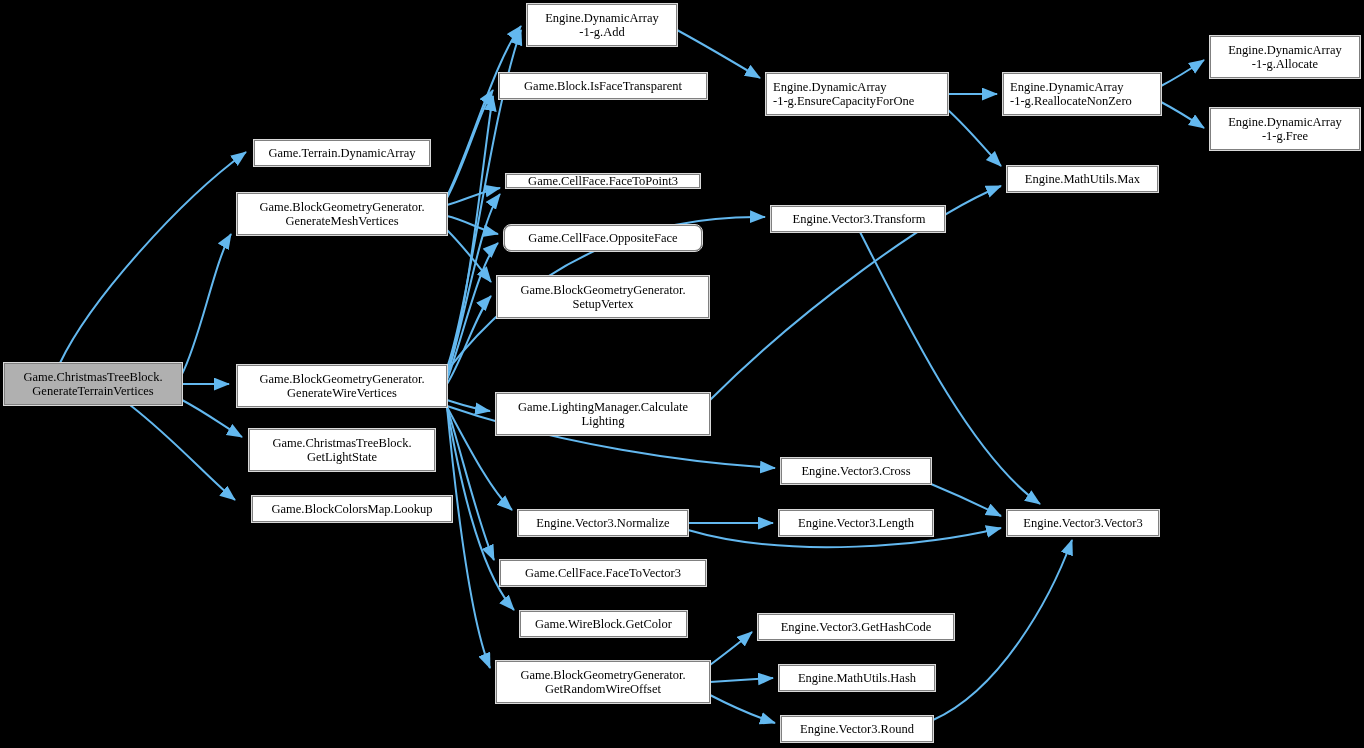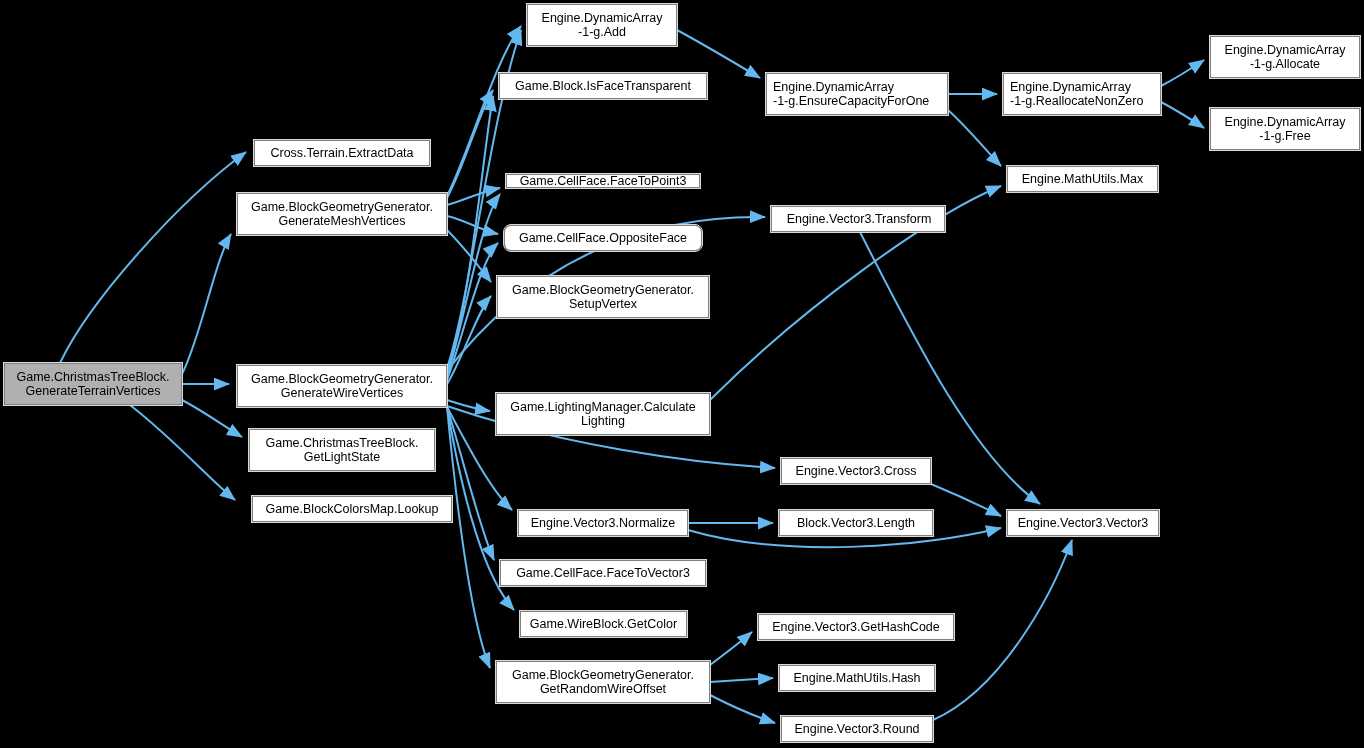--- a/index.html
+++ b/index.html
@@ -3,21 +3,21 @@
 <meta charset="utf-8">
 <title>Call Graph</title>
 <style>
   html,body{margin:0;padding:0;background:#000;}
   #canvas{position:relative;width:1364px;height:748px;background:#000;overflow:hidden;
           font-family:"Liberation Sans","DejaVu Sans",sans-serif;}
   #edges{position:absolute;left:0;top:0;width:1364px;height:748px;}
   .node{position:absolute;box-sizing:border-box;background:#ffffff;border:1px solid #808080;
         outline:1px solid #d9d9d9;color:#000;font-size:12.5px;line-height:14.5px;
         display:flex;align-items:center;justify-content:center;text-align:center;
-        padding:2px 6px;white-space:pre-line;}
+        padding:2px 6px;white-space:pre-line;font-family:Liberation Serif, serif;}
   .node.root{background:#b0b0b0;}
   .node.lalign{justify-content:flex-start;text-align:left;}
 </style>
 </head>
 <body>
 
 <div id="canvas">
   <svg id="edges" xmlns="http://www.w3.org/2000/svg">
     <defs>
       <marker id="ah" markerWidth="9" markerHeight="9" refX="7.5" refY="3.2" orient="auto" markerUnits="strokeWidth">
@@ -59,21 +59,21 @@
         <path d="M 931,484 C 960,496 985,508 1001,516" fill="none" stroke="#63b8ef" stroke-width="2" marker-end="url(#ah)"></path>
         <path d="M 710,665 C 730,650 745,638 752,632" fill="none" stroke="#63b8ef" stroke-width="2" marker-end="url(#ah)"></path>
         <path d="M 710,682 L 773,678" fill="none" stroke="#63b8ef" stroke-width="2" marker-end="url(#ah)"></path>
         <path d="M 710,695 C 735,708 760,718 775,723" fill="none" stroke="#63b8ef" stroke-width="2" marker-end="url(#ah)"></path>
         <path d="M 933,720 C 1000,690 1050,600 1072,540" fill="none" stroke="#63b8ef" stroke-width="2" marker-end="url(#ah)"></path>
       </g>
   </svg>
   <div id="node-layer">
       <div class="node root" style="left: 4px; top: 363px; width: 178px; height: 42px;">Game.ChristmasTreeBlock.
 GenerateTerrainVertices</div>
-      <div class="node" style="left: 254px; top: 140px; width: 176px; height: 26px;">Cross.Terrain.ExtractData</div>
+      <div class="node" style="left: 254px; top: 140px; width: 176px; height: 26px;">Game.Terrain.DynamicArray</div>
       <div class="node" style="left: 237px; top: 193px; width: 210px; height: 42px;">Game.BlockGeometryGenerator.
 GenerateMeshVertices</div>
       <div class="node" style="left: 237px; top: 365px; width: 210px; height: 42px;">Game.BlockGeometryGenerator.
 GenerateWireVertices</div>
       <div class="node" style="left: 249px; top: 429px; width: 186px; height: 42px;">Game.ChristmasTreeBlock.
 GetLightState</div>
       <div class="node" style="left: 252px; top: 496px; width: 200px; height: 26px;">Game.BlockColorsMap.Lookup</div>
       <div class="node" style="left: 527px; top: 4px; width: 150px; height: 42px;">Engine.DynamicArray
 -1-g.Add</div>
       <div class="node" style="left: 499px; top: 73px; width: 208px; height: 26px;">Game.Block.IsFaceTransparent</div>
@@ -85,21 +85,21 @@
 Lighting</div>
       <div class="node" style="left: 518px; top: 510px; width: 170px; height: 26px;">Engine.Vector3.Normalize</div>
       <div class="node" style="left: 500px; top: 560px; width: 206px; height: 26px;">Game.CellFace.FaceToVector3</div>
       <div class="node" style="left: 520px; top: 611px; width: 167px; height: 26px;">Game.WireBlock.GetColor</div>
       <div class="node" style="left: 496px; top: 661px; width: 214px; height: 42px;">Game.BlockGeometryGenerator.
 GetRandomWireOffset</div>
       <div class="node lalign" style="left: 766px; top: 73px; width: 182px; height: 42px;">Engine.DynamicArray
 -1-g.EnsureCapacityForOne</div>
       <div class="node" style="left: 771px; top: 206px; width: 174px; height: 26px; padding-left: 8px;">Engine.Vector3.Transform</div>
       <div class="node" style="left: 781px; top: 458px; width: 150px; height: 26px;">Engine.Vector3.Cross</div>
-      <div class="node" style="left: 779px; top: 510px; width: 154px; height: 26px;">Block.Vector3.Length</div>
+      <div class="node" style="left: 779px; top: 510px; width: 154px; height: 26px;">Engine.Vector3.Length</div>
       <div class="node" style="left: 758px; top: 614px; width: 196px; height: 26px;">Engine.Vector3.GetHashCode</div>
       <div class="node" style="left: 779px; top: 665px; width: 156px; height: 26px;">Engine.MathUtils.Hash</div>
       <div class="node" style="left: 781px; top: 716px; width: 152px; height: 26px;">Engine.Vector3.Round</div>
       <div class="node lalign" style="left: 1003px; top: 73px; width: 158px; height: 42px;">Engine.DynamicArray
 -1-g.ReallocateNonZero</div>
       <div class="node" style="left: 1007px; top: 166px; width: 151px; height: 26px;">Engine.MathUtils.Max</div>
       <div class="node" style="left: 1007px; top: 510px; width: 152px; height: 26px;">Engine.Vector3.Vector3</div>
       <div class="node" style="left: 1210px; top: 36px; width: 150px; height: 42px;">Engine.DynamicArray
 -1-g.Allocate</div>
       <div class="node" style="left: 1210px; top: 108px; width: 150px; height: 42px;">Engine.DynamicArray

